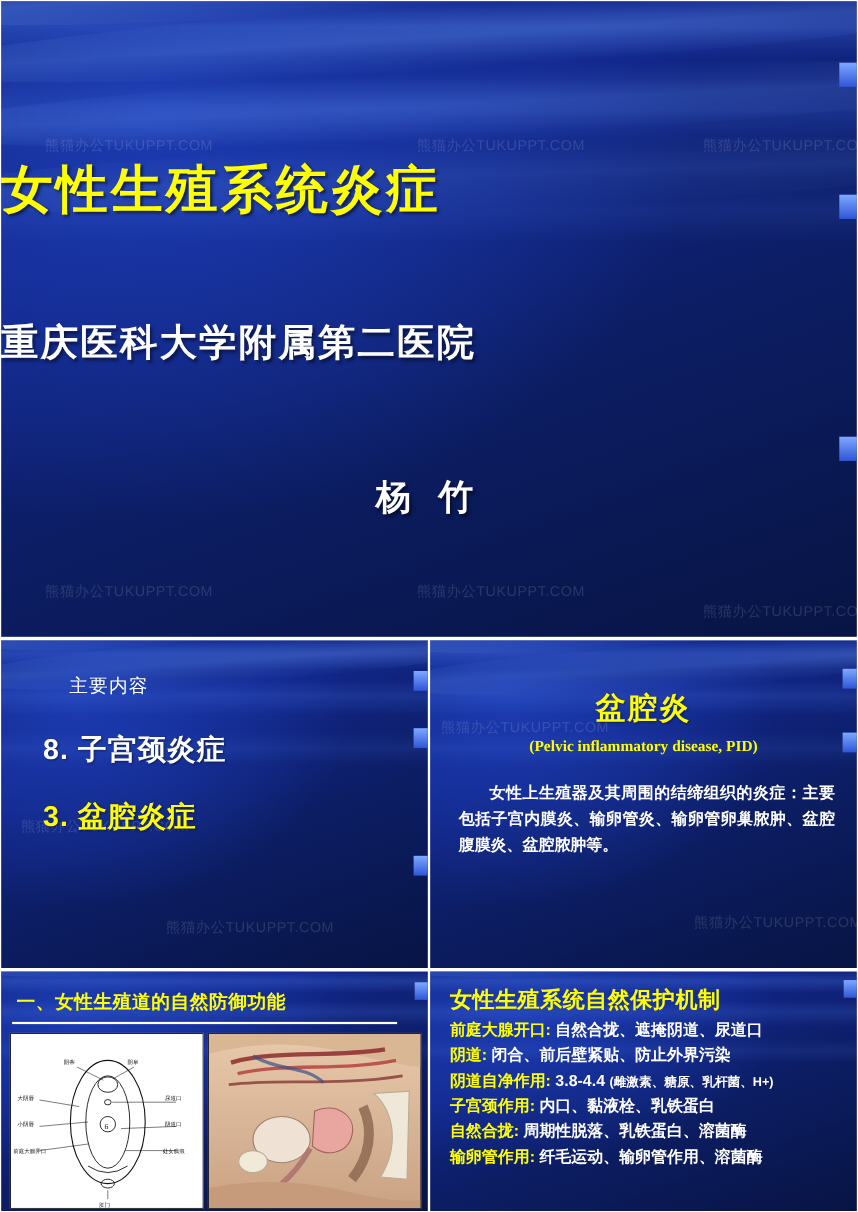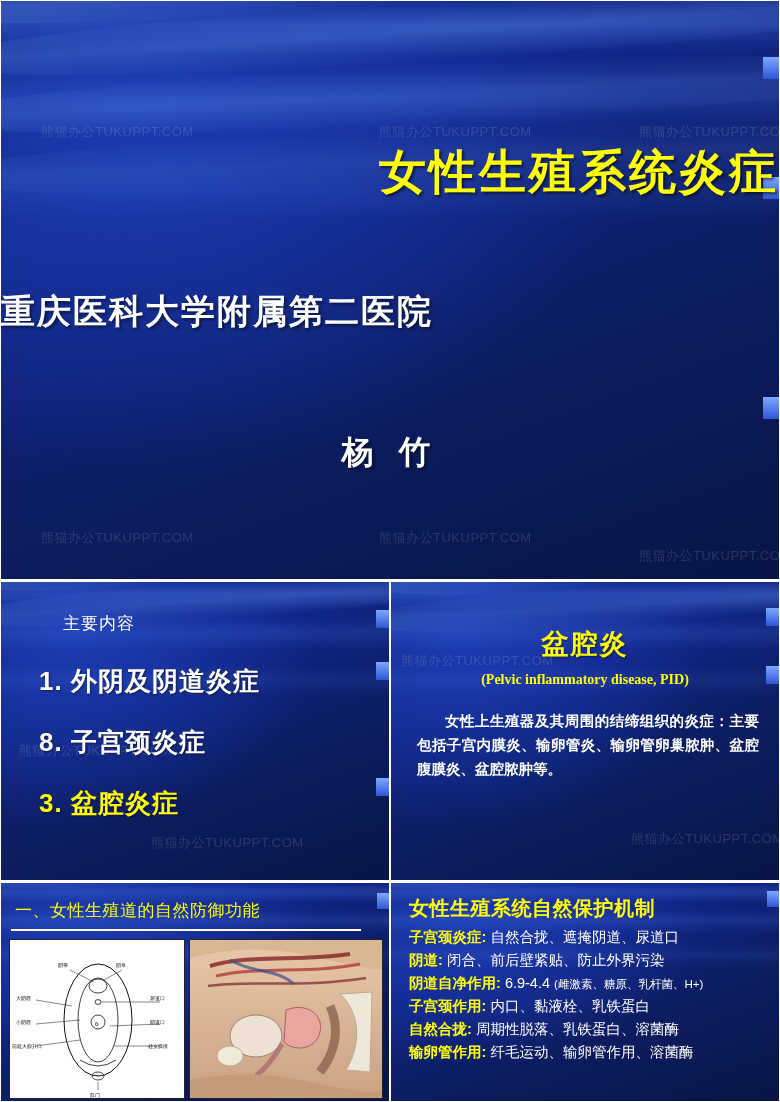--- a/index.html
+++ b/index.html
@@ -51,27 +51,26 @@
     letter-spacing: 0.5px;
     white-space: nowrap;
     pointer-events: none;
     font-family: "Liberation Sans", sans-serif;
   }
 
   
   #slide-title { position: absolute; left: 0; top: 0; width: 780px; height: 580px; }
   .title-main {
     position: absolute; left: 0; right: 0; top: 140px;
-    text-align: right;
+    text-align: left;
     color: #ffff00;
     font-size: 47px;
     font-weight: bold;
     letter-spacing: 3px;
     text-shadow: 2px 2px 3px rgba(0,0,0,0.6);
-    padding-left: 32px;
   }
   .title-sub {
     position: absolute; left: 0; right: 0; top: 288px;
     color: #ffffff;
     font-size: 34px;
     font-weight: bold;
     letter-spacing: 2px;
     text-shadow: 2px 2px 3px rgba(0,0,0,0.5);
   }
   .title-author {
@@ -117,21 +116,21 @@
     position: absolute; left: 26px; right: 20px; top: 128px;
     color: #ffffff; font-size: 14.5px; font-weight: bold; line-height: 1.65;
     text-align: justify;
     text-indent: 28px;
   }
 
   
   #slide-defense { position: absolute; left: 0; top: 882px; width: 390px; height: 220px; }
   .defense-title {
     position: absolute; left: 14px; top: 16px;
-    color: #ffff00; font-size: 17px; font-weight: normal; letter-spacing: 0.5px;
+    color: #ffff00; font-size: 17px; font-weight: bold; letter-spacing: 0.5px;
   }
   .defense-underline {
     position: absolute; left: 10px; top: 46px; width: 350px; height: 2px;
     background: #ffffff;
   }
   .figs { position: absolute; left: 8px; top: 56px; width: 374px; height: 160px; display: flex; gap: 4px; }
   .fig { position: relative; overflow: hidden; border: 1px solid #223; }
   .fig-left { width: 176px; height: 160px; background: #ffffff; }
   .fig-right { width: 194px; height: 160px; background: #d8b79b; }
 
@@ -140,21 +139,21 @@
   .protect-title {
     position: absolute; left: 18px; top: 12px;
     color: #ffff00; font-size: 20px; font-weight: bold; letter-spacing: 0.5px;
   }
   .protect-list { position: absolute; left: 18px; right: 8px; top: 44px; }
   .protect-row {
     color: #ffff00; font-size: 14.5px; font-weight: bold; line-height: 1.45;
     margin-bottom: 2px;
     white-space: nowrap;
   }
-  .protect-row .val { color: #ffffff; font-weight: normal; }
+  .protect-row .val { color: #ffffff; font-weight: bold; }
   .protect-row .small { font-size: 11.5px; }
 </style>
 </head>
 <body>
 
 <div class="page">
 
   <section class="slide" id="slide-title">
     <div class="swoosh" style="top:-18px; transform: rotate(-4.5deg);"></div>
     <div class="swoosh" style="top:32px; transform: rotate(-3.6deg); opacity:.8;"></div>
@@ -181,21 +180,20 @@
     <div class="swoosh" style="top:16px; transform: rotate(-4deg); height:40px; opacity:.7;"></div>
     <div class="accent-bar" style="top:28px; height:18px; width:13px;"></div>
     <div class="accent-bar" style="top:80px; height:18px; width:13px;"></div>
     <div class="accent-bar" style="top:196px; height:18px; width:13px;"></div>
 
     <div class="wm" style="left:18px; top:160px;">熊猫办公TUKUPPT.COM</div>
     <div class="wm" style="left:150px; top:252px;">熊猫办公TUKUPPT.COM</div>
 
     <div class="contents-head">主要内容</div>
     <div class="contents-list">
-      <div class="contents-item">1. 外阴及阴道炎症</div>
       <div class="contents-item">8. 子宫颈炎症</div>
       <div class="contents-item hl">3. 盆腔炎症</div>
     </div>
   </section>
 
   <section class="slide" id="slide-pid">
     <div class="swoosh" style="top:-20px; transform: rotate(-4.5deg); height:44px;"></div>
     <div class="swoosh" style="top:20px; transform: rotate(-3.5deg); height:40px; opacity:.7;"></div>
     <div class="accent-bar" style="top:26px; height:18px; width:13px;"></div>
     <div class="accent-bar" style="top:84px; height:18px; width:13px;"></div>
@@ -289,30 +287,30 @@
     </div>
   </section>
 
   <section class="slide" id="slide-protect">
     <div class="swoosh" style="top:-24px; transform: rotate(-4deg); height:40px;"></div>
     <div class="accent-bar" style="top:8px; height:16px; width:12px;"></div>
 
     <div class="protect-title">女性生殖系统自然保护机制</div>
     <div class="protect-list">
       <div class="protect-row">
-        <span>子宫颈炎症:</span>
+        <span>前庭大腺开口:</span>
         <span class="val">自然合拢、遮掩阴道、尿道口</span>
       </div>
       <div class="protect-row">
         <span>阴道:</span>
         <span class="val">闭合、前后壁紧贴、防止外界污染</span>
       </div>
       <div class="protect-row">
         <span>阴道自净作用:</span>
-        <span class="val">6.9-4.4</span>
+        <span class="val">3.8-4.4</span>
         <span class="val small">(雌激素、糖原、乳杆菌、H+)</span>
       </div>
       <div class="protect-row">
         <span>子宫颈作用:</span>
         <span class="val">内口、黏液栓、乳铁蛋白</span>
       </div>
       <div class="protect-row">
         <span>自然合拢:</span>
         <span class="val">周期性脱落、乳铁蛋白、溶菌酶</span>
       </div>

